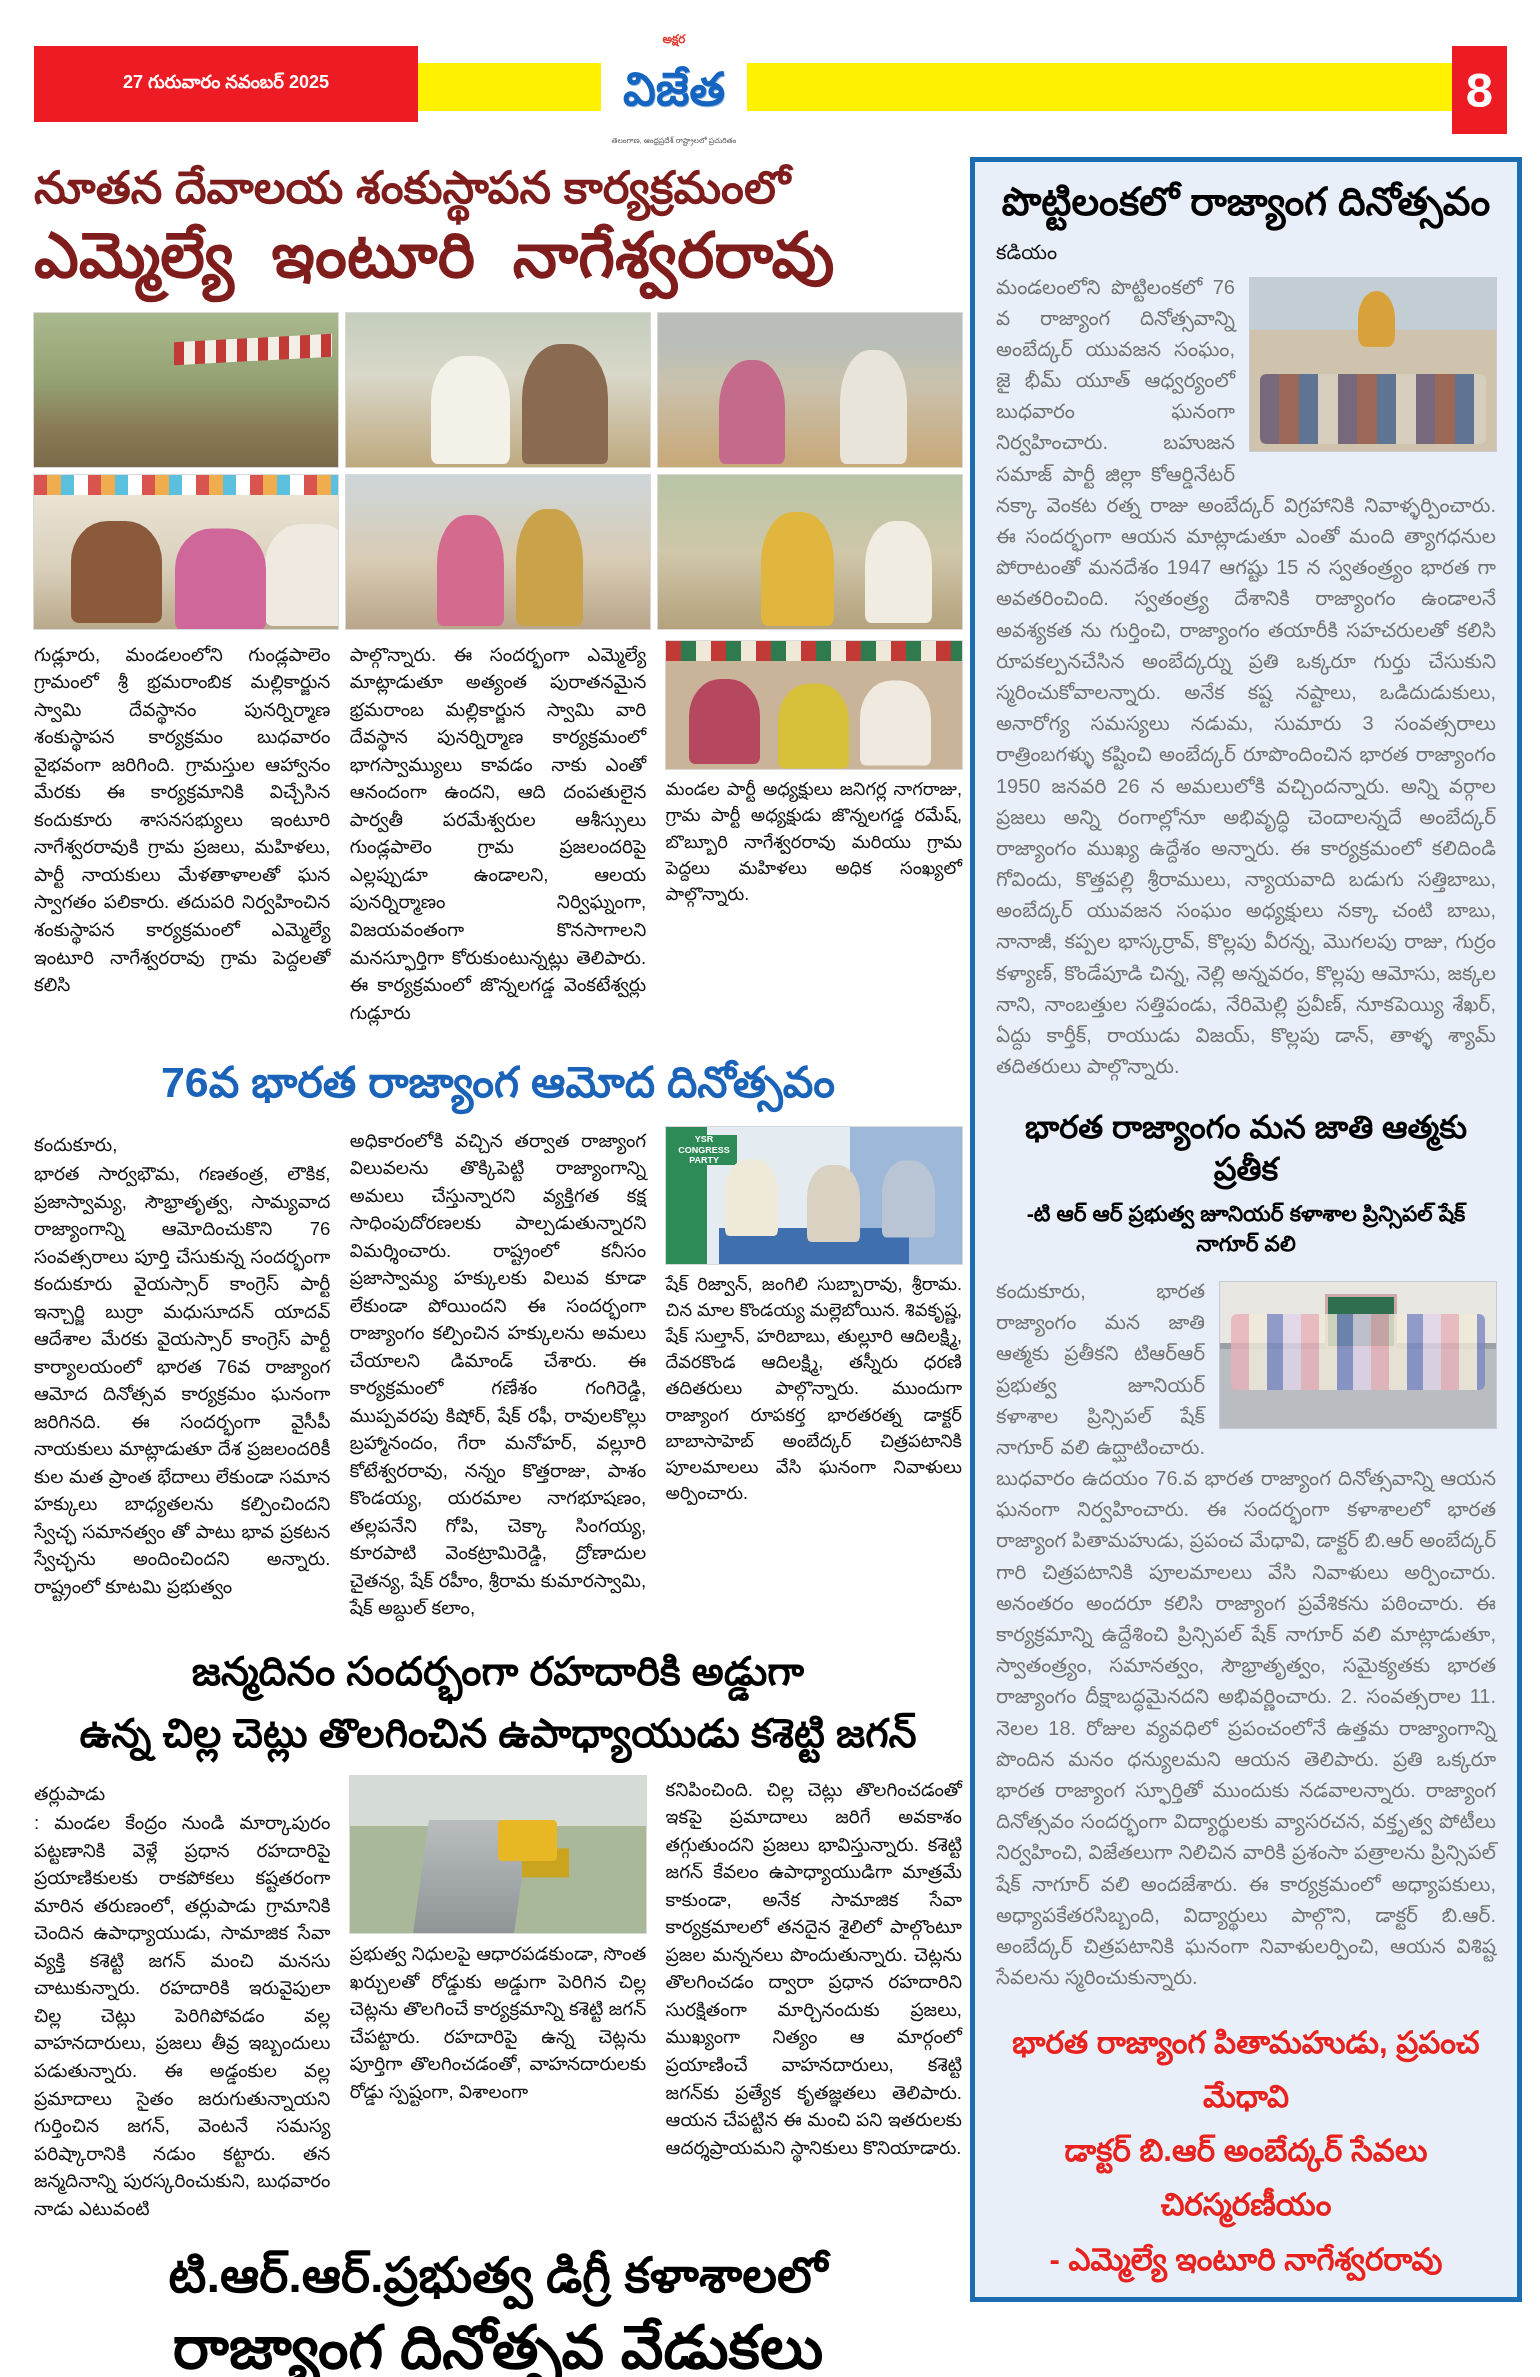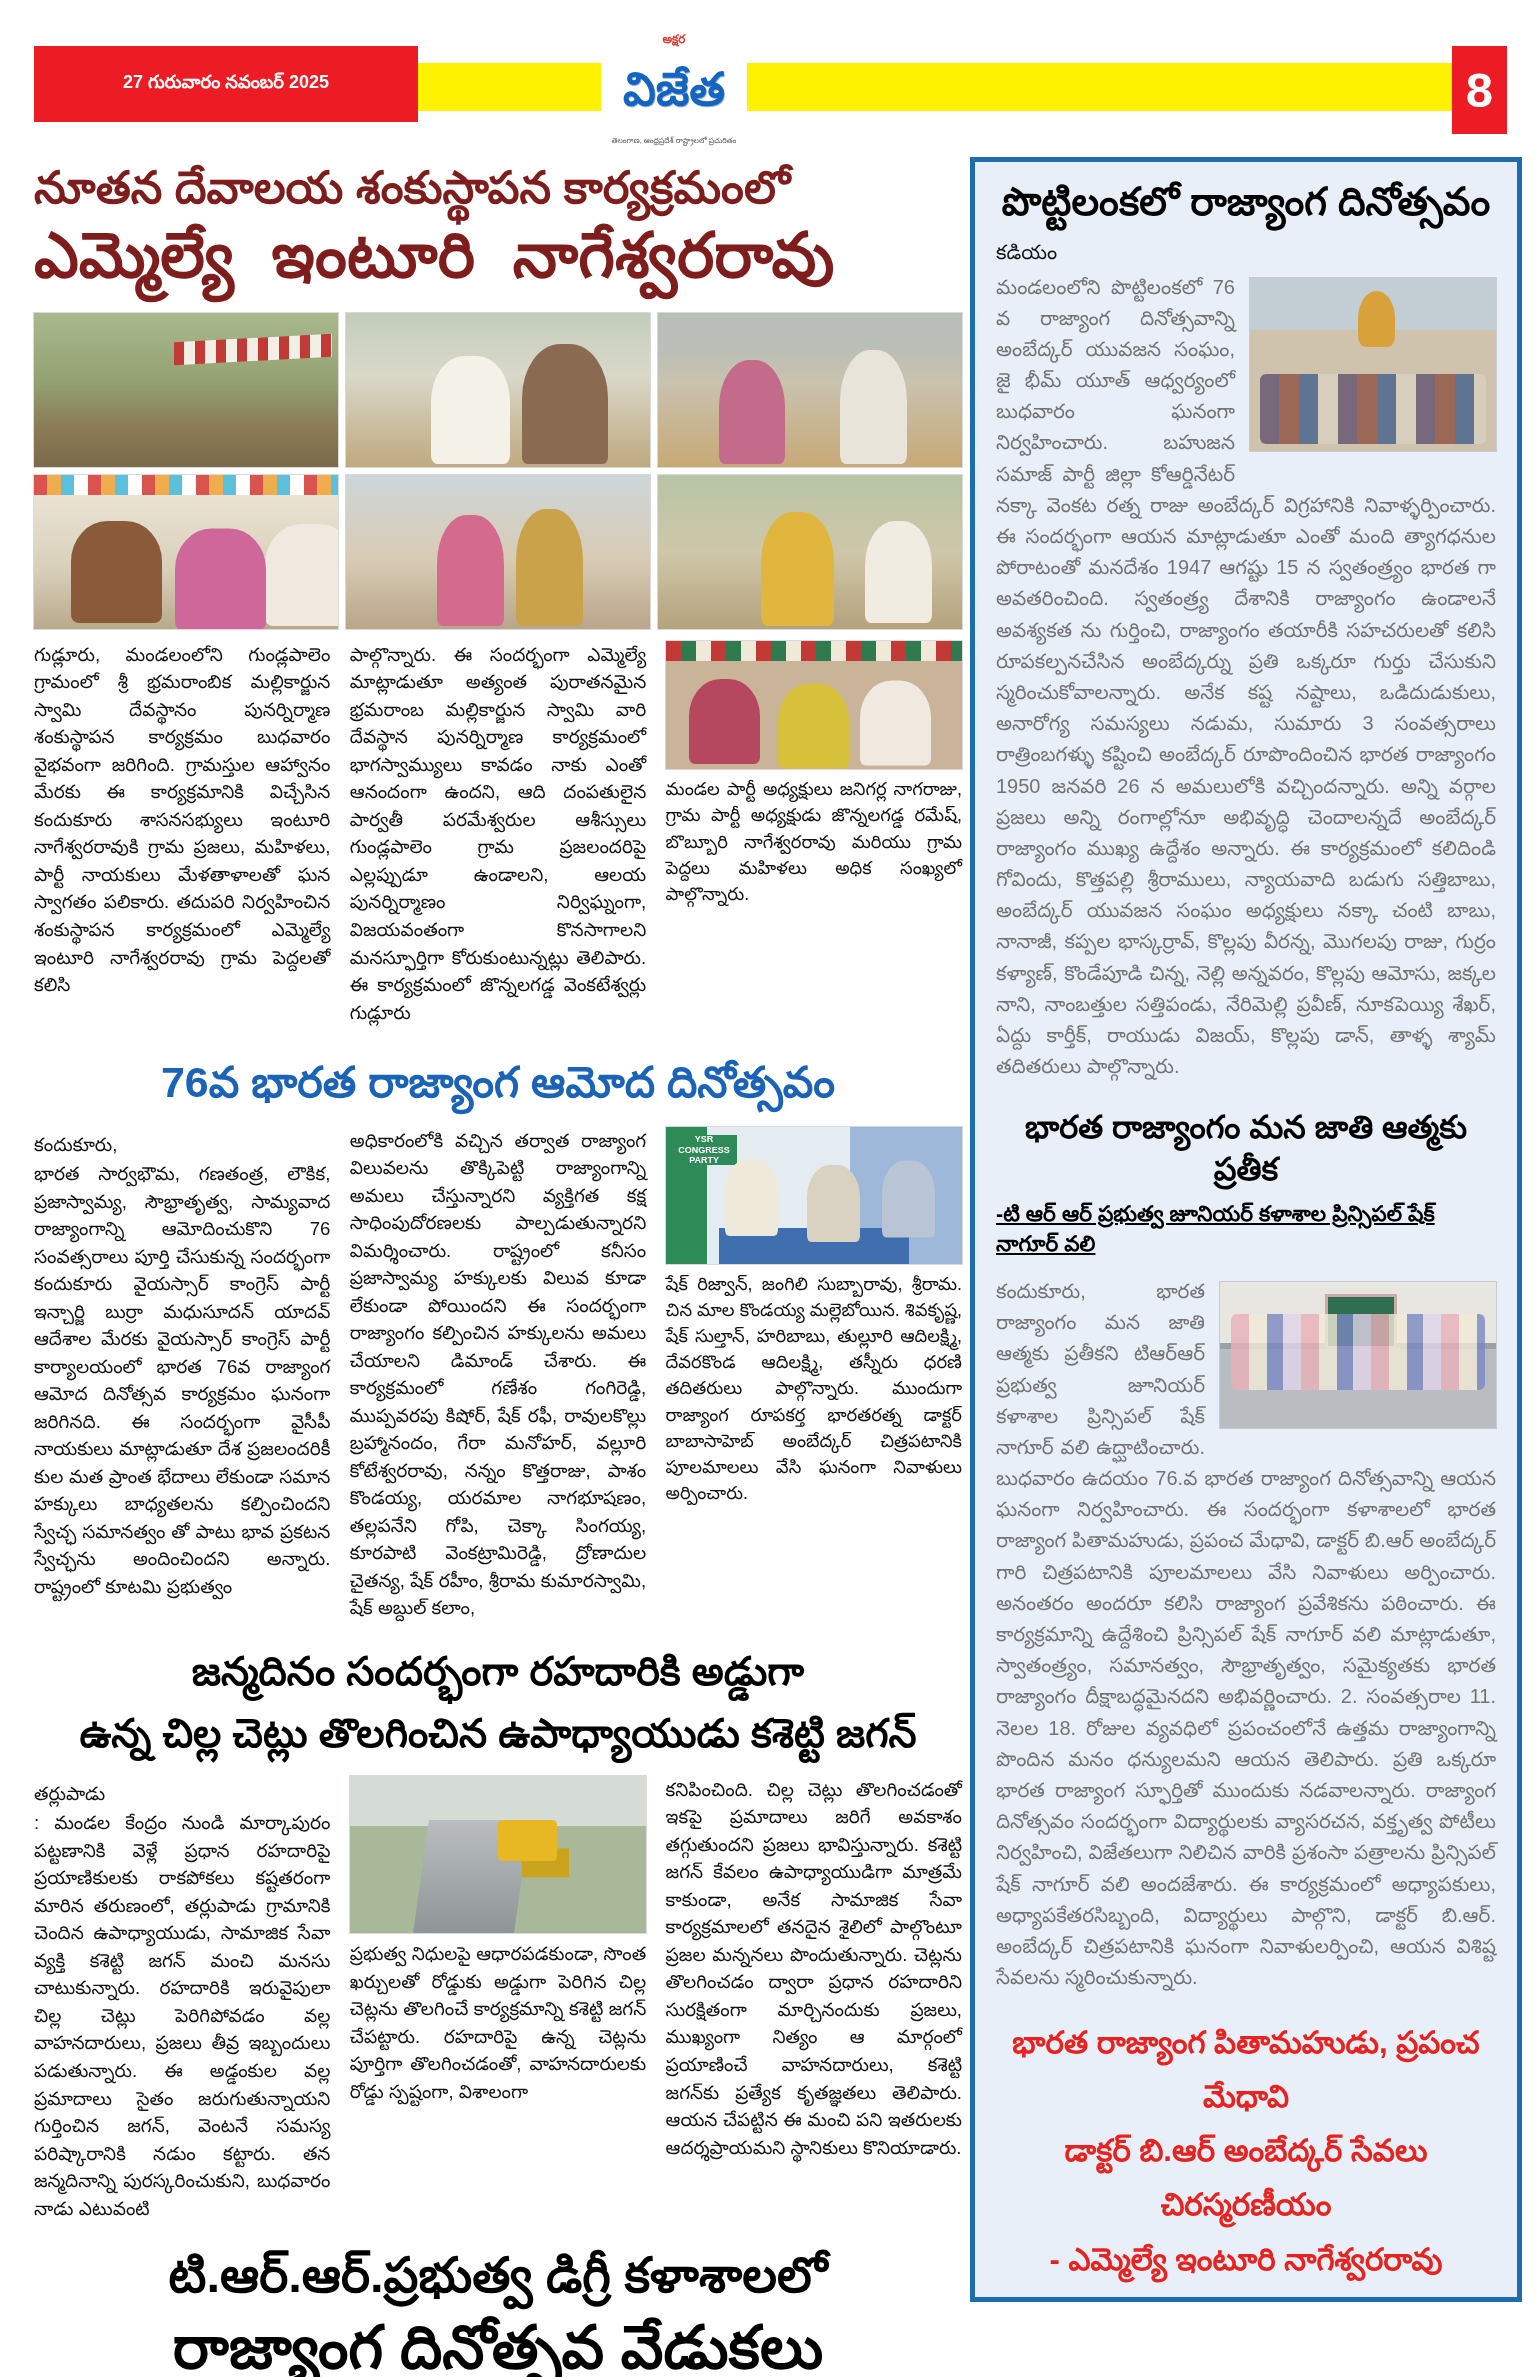--- a/index.html
+++ b/index.html
@@ -29,21 +29,21 @@
   .head-blue{color:#1a63b8;text-align:center;font-weight:bold;font-size:43px;line-height:1.5;margin-top:24px;}
   .head-blk3{color:#000;text-align:center;font-weight:bold;font-size:40px;line-height:1.55;margin-top:18px;}
   .head-blk4{color:#000;text-align:center;font-weight:bold;margin-top:19.4px;}
   .head-blk4 .l1{font-size:49px;line-height:1.4;}
   .head-blk4 .l2{font-size:60px;line-height:1.25;}
 
   
   .right-panel{position:absolute;left:970px;top:157px;width:552px;height:2145px;background:#e9eff8;border:5.2px solid #1b6cb0;box-sizing:border-box;padding:16.4px 21px;overflow:hidden;}
   .rp-head{font-size:39px;font-weight:bold;text-align:center;line-height:1.25;color:#000;}
   .rp-head2{font-size:32px;font-weight:bold;text-align:center;line-height:1.3;color:#000;margin-top:25px;}
-  .rp-byline{font-size:21.6px;font-weight:bold;margin-top:10.4px;color:#000;text-decoration:underline;}
+  .rp-byline{font-size:21.6px;font-weight:bold;text-align:center;margin-top:10.4px;color:#000;}
   .rp-headred{font-size:31px;font-weight:bold;text-align:center;line-height:1.75;color:#e8231f;margin-top:22.4px;}
   .rp-dateline{font-size:20px;margin:13.4px 0 3px;}
   .rp-body{font-size:20px;line-height:1.56;text-align:justify;color:#737373;}
   .rp-body .fr{float:right;margin:6px 0 9px 15px;}
 
   
   .ph{position:relative;overflow:hidden;background:#c9c4b0;outline:0.7px solid rgba(0,0,0,.15);}
   .ph-outdoor1{background:linear-gradient(180deg,#aab98e 0%,#93a172 45%,#8a7a55 75%,#7b6a49 100%);}
   .ph-outdoor1::before{content:"";position:absolute;top:16%;left:46%;width:52%;height:15%;background:repeating-linear-gradient(90deg,#c23a35 0 10.4px,#f3efe6 10.4px 21px);transform:skewY(-3deg);}
   .ph-tilak{background:linear-gradient(180deg,#c3cdbd 0%,#d9d8c9 40%,#bfa97f 100%);}

